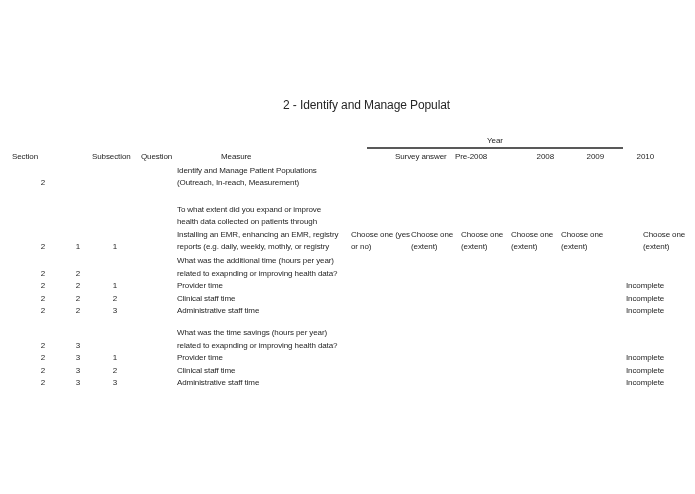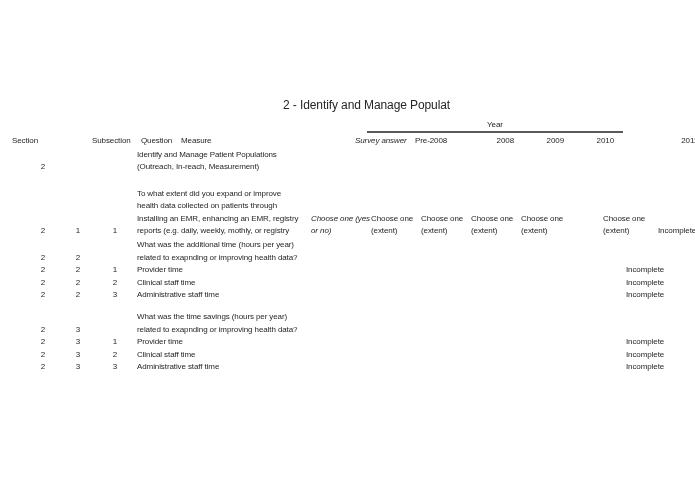--- a/index.html
+++ b/index.html
@@ -2,35 +2,35 @@
 <html><head>
 <meta charset="utf-8">
 <style>
   html,body{margin:0;padding:0;}
   body{
     width:695px;height:494px;background:#ffffff;overflow:hidden;
     font-family:"Liberation Sans",sans-serif;
     font-size:8px;color:#262626;letter-spacing:-0.1px;
   }
   .title{margin:99px 0 0 283px;line-height:12px;font-size:12px;white-space:nowrap;}
-  .year-band{display:flex;margin-top:8px;align-items:flex-end;}
+  .year-band{display:flex;margin-top:24px;align-items:flex-end;}
   .yb-pre{width:367px;}
   .yb-group{width:256px;text-align:center;border-bottom:2px solid #595959;padding-bottom:1px;line-height:11px;}
   .row{display:flex;align-items:flex-end;}
   .header-row{height:14px;}
   .c{flex:0 0 auto;box-sizing:border-box;line-height:12.4px;white-space:nowrap;}
   .ln{line-height:12.4px;white-space:nowrap;display:block;}
   .sec{width:47px;padding-right:2px;text-align:right;}
   .sub{width:49px;padding-right:16px;text-align:right;}
   .q{width:40px;padding-right:19px;text-align:right;}
   .header-row .sec{text-align:left;padding-left:12px;padding-right:0;}
   .header-row .sub{text-align:left;padding-left:1px;padding-right:0;margin-left:44px;}
   .header-row .q{text-align:left;padding-left:1px;padding-right:0;}
-  .meas{width:174px;padding-left:1px;}
-  .surv{width:60px;padding-left:1px;font-style:italic;}
+  .meas{width:174px;padding-left:1px;margin-left:40px;}
+  .surv{width:60px;padding-left:1px;}
   .yr{width:50px;padding-left:1px;}
   .yr11{width:52px;padding-left:1px;margin-left:32px;}
   .ra{text-align:right;padding-left:0;padding-right:0;}
   .inc{width:73px;padding-left:4px;margin-left:auto;}
   .sp-a{height:2px;}
   .sp-b{height:14px;}
   .sp-c{height:2px;}
   .sp-d{height:10px;}
 </style>
 </head>

